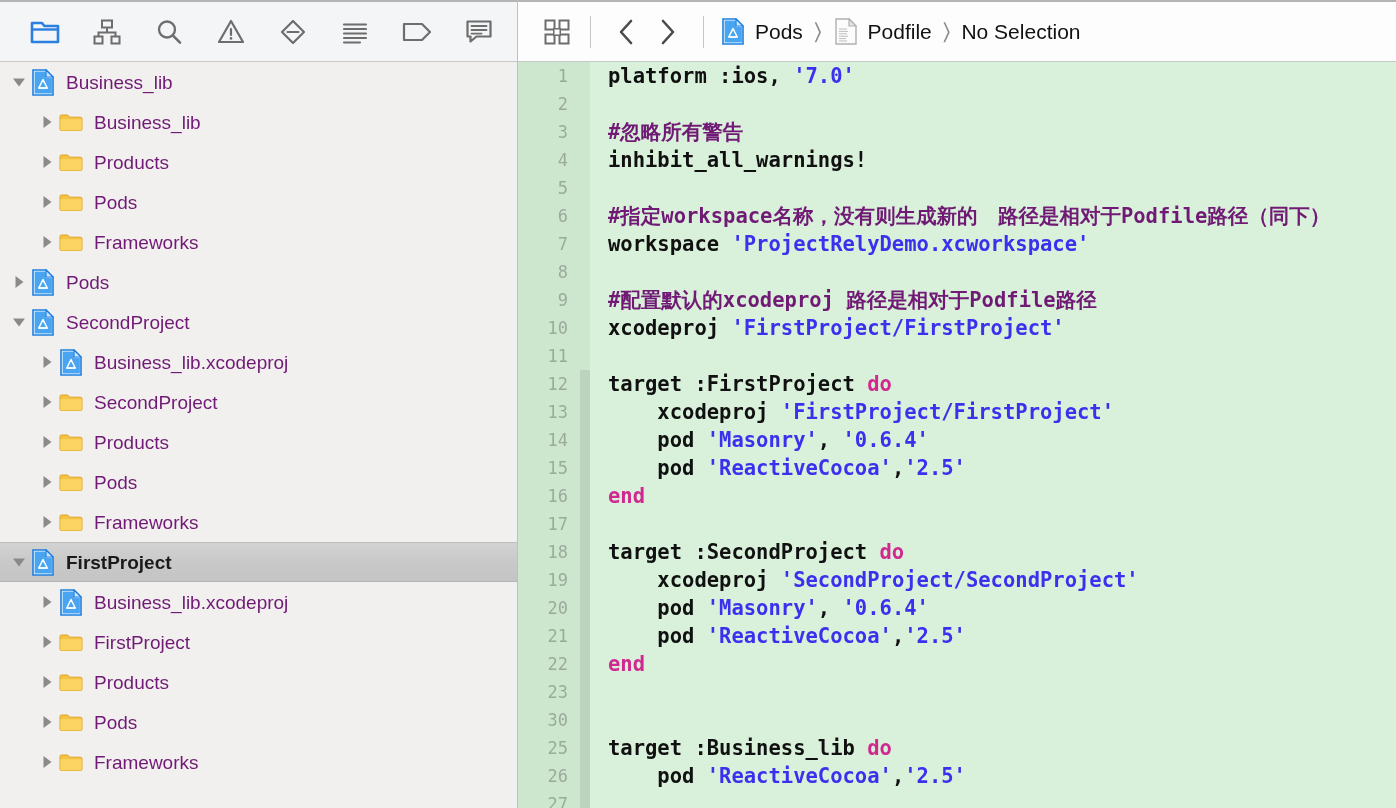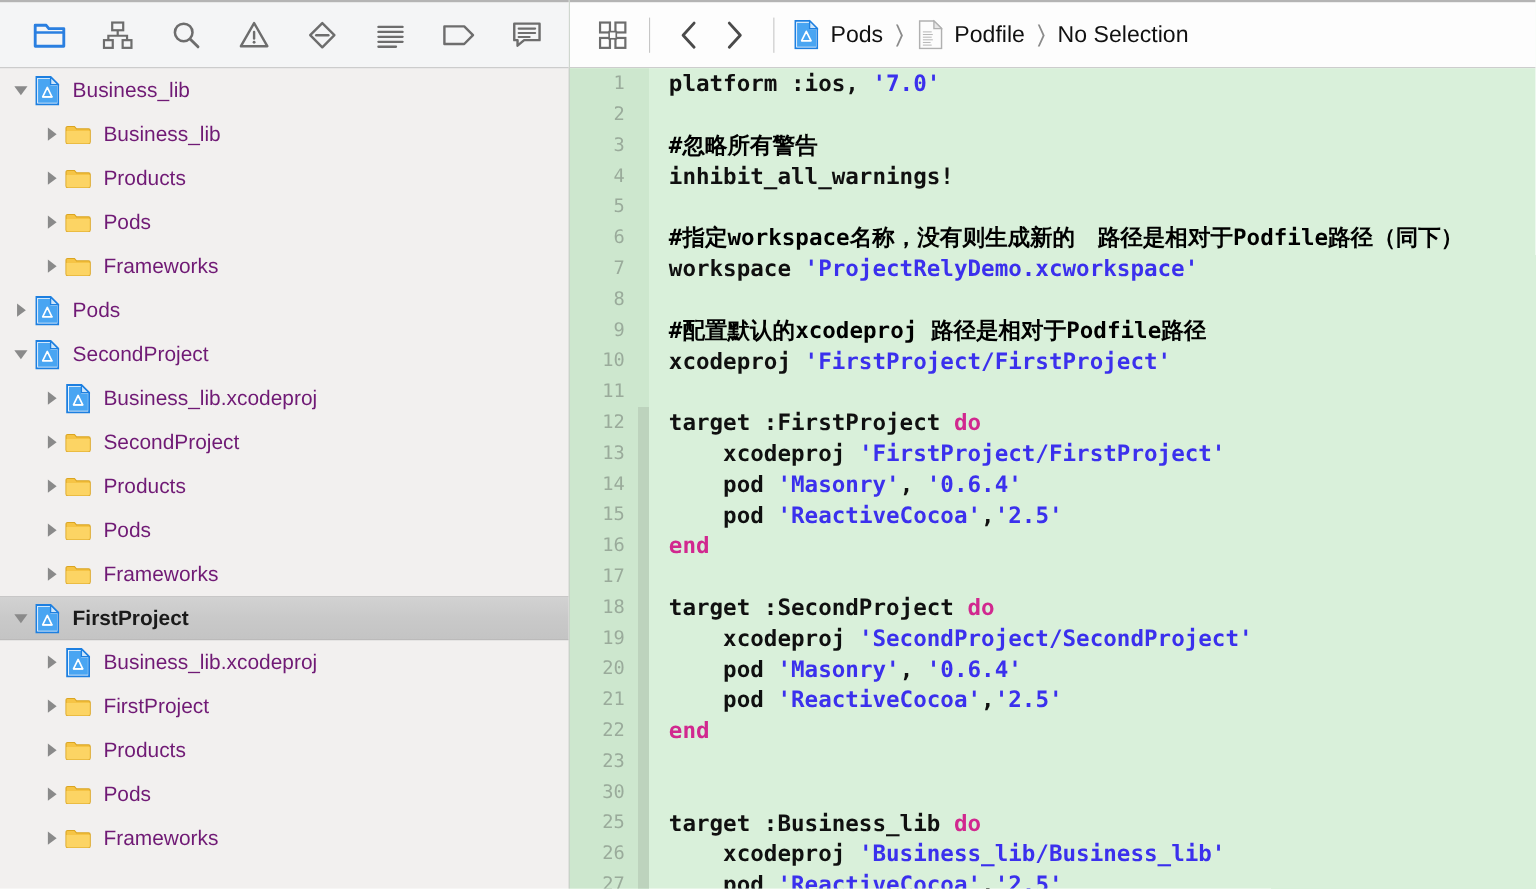--- a/index.html
+++ b/index.html
@@ -84,21 +84,21 @@
     user-select:none;
   }
   .cbseg { position:absolute; left:0; width:10px; background:#bdd3bd; }
   .cline {
     height:28px; line-height:28px;
     font-family:"DejaVu Sans Mono", monospace;
     font-size:20.5px; white-space:pre; color:#101010;
   }
   .tok-str { color:#3b30ed; }
   .tok-kw  { color:#d1288f; }
-  .tok-com { color:#000000; }
+  .tok-com { color:#701a75; }
 </style>
 </head>
 <body>
 
 <div id="app">
 
   <div id="navigator">
     <div id="nav-toolbar">
         <div class="nav-ico" title="Show the Project navigator">
           <span style="display: flex; align-items: center; justify-content: center;">
@@ -629,19 +629,18 @@
           <div class="cline"><span class="tok-kw">end</span></div>
           <div class="cline"></div>
           <div class="cline"><span>target :SecondProject </span><span class="tok-kw">do</span></div>
           <div class="cline"><span>    xcodeproj </span><span class="tok-str">'SecondProject/SecondProject'</span></div>
           <div class="cline"><span>    pod </span><span class="tok-str">'Masonry'</span><span>, </span><span class="tok-str">'0.6.4'</span></div>
           <div class="cline"><span>    pod </span><span class="tok-str">'ReactiveCocoa'</span><span>,</span><span class="tok-str">'2.5'</span></div>
           <div class="cline"><span class="tok-kw">end</span></div>
           <div class="cline"></div>
           <div class="cline"></div>
           <div class="cline"><span>target :Business_lib </span><span class="tok-kw">do</span></div>
-          <div class="cline"><span>    xcodeproj </span><span class="tok-str">'Business_lib/Business_lib'</span></div>
           <div class="cline"><span>    pod </span><span class="tok-str">'ReactiveCocoa'</span><span>,</span><span class="tok-str">'2.5'</span></div>
         </div>
     </div>
   </div>
 
 </div>
 
 </body></html>

